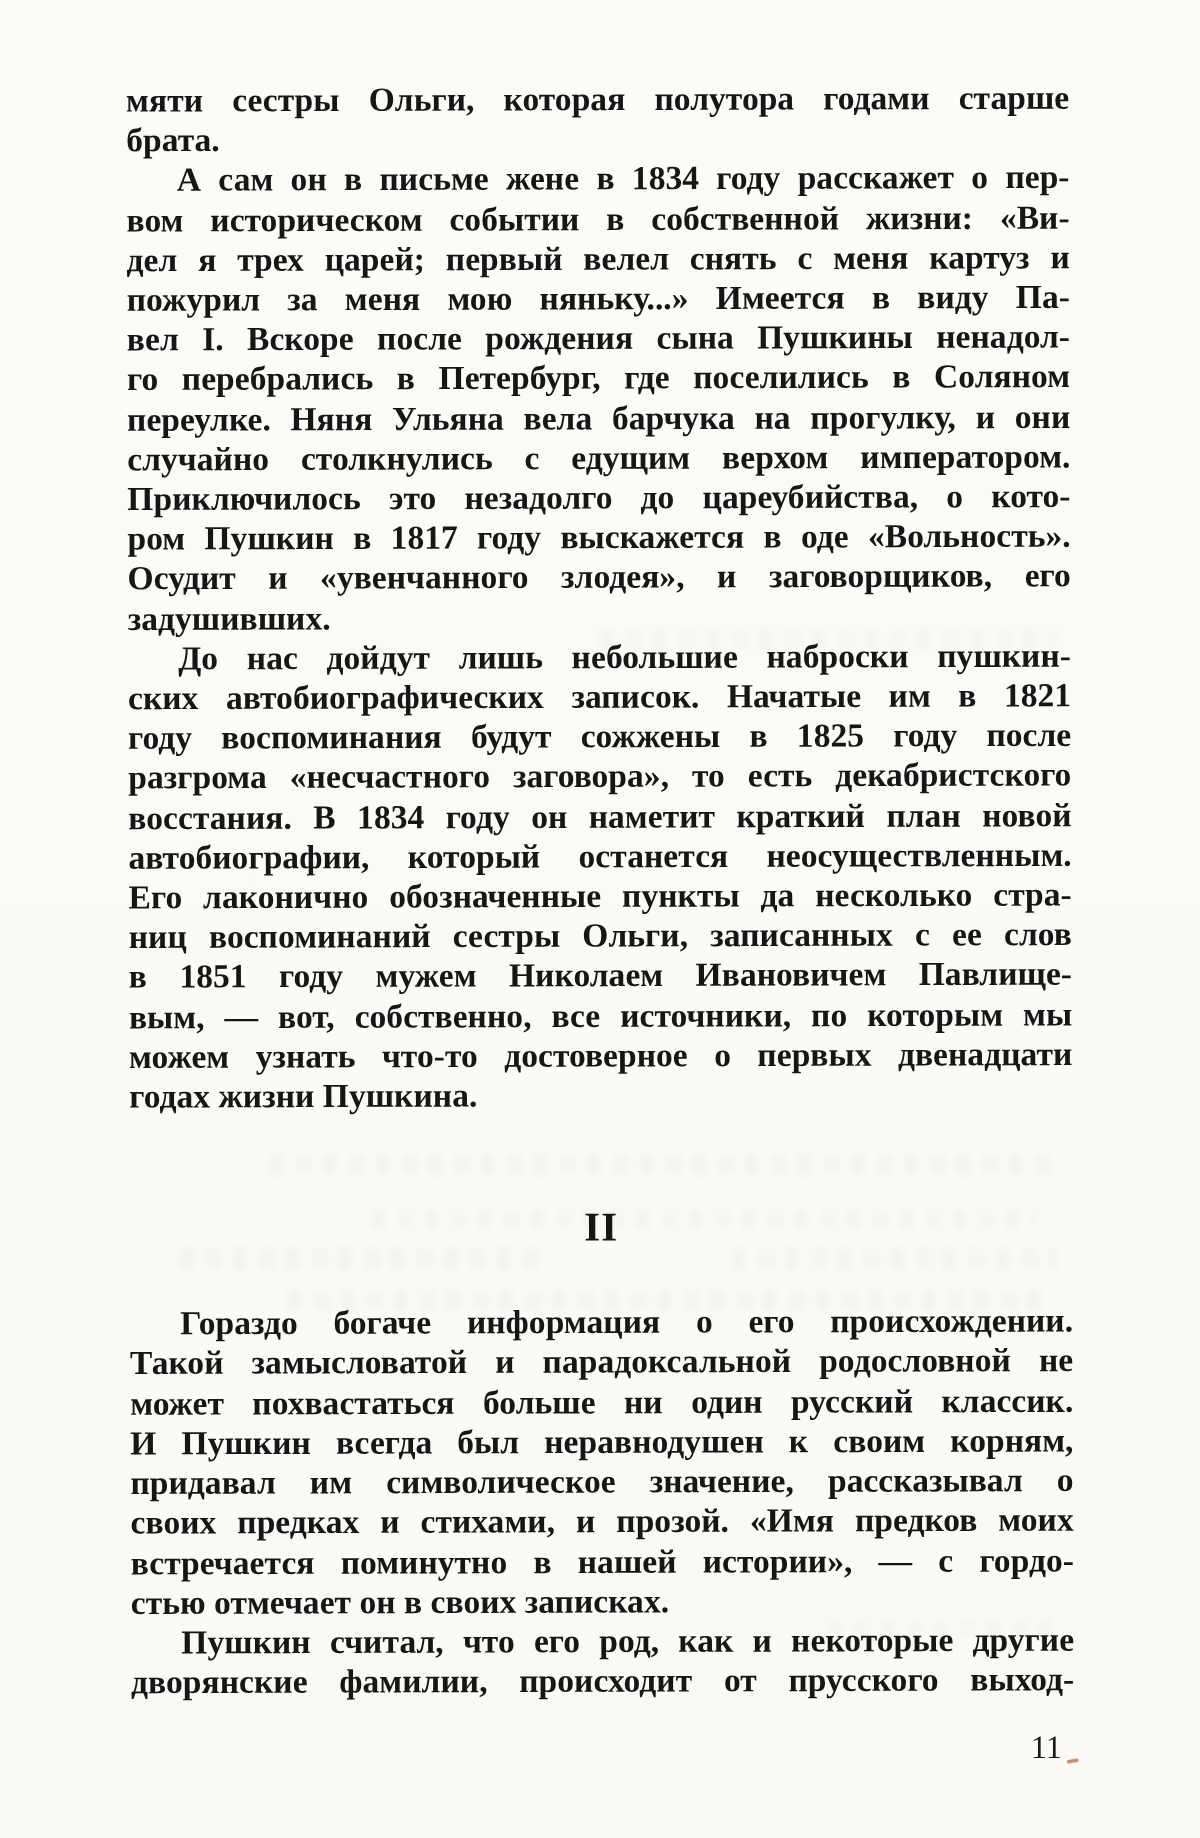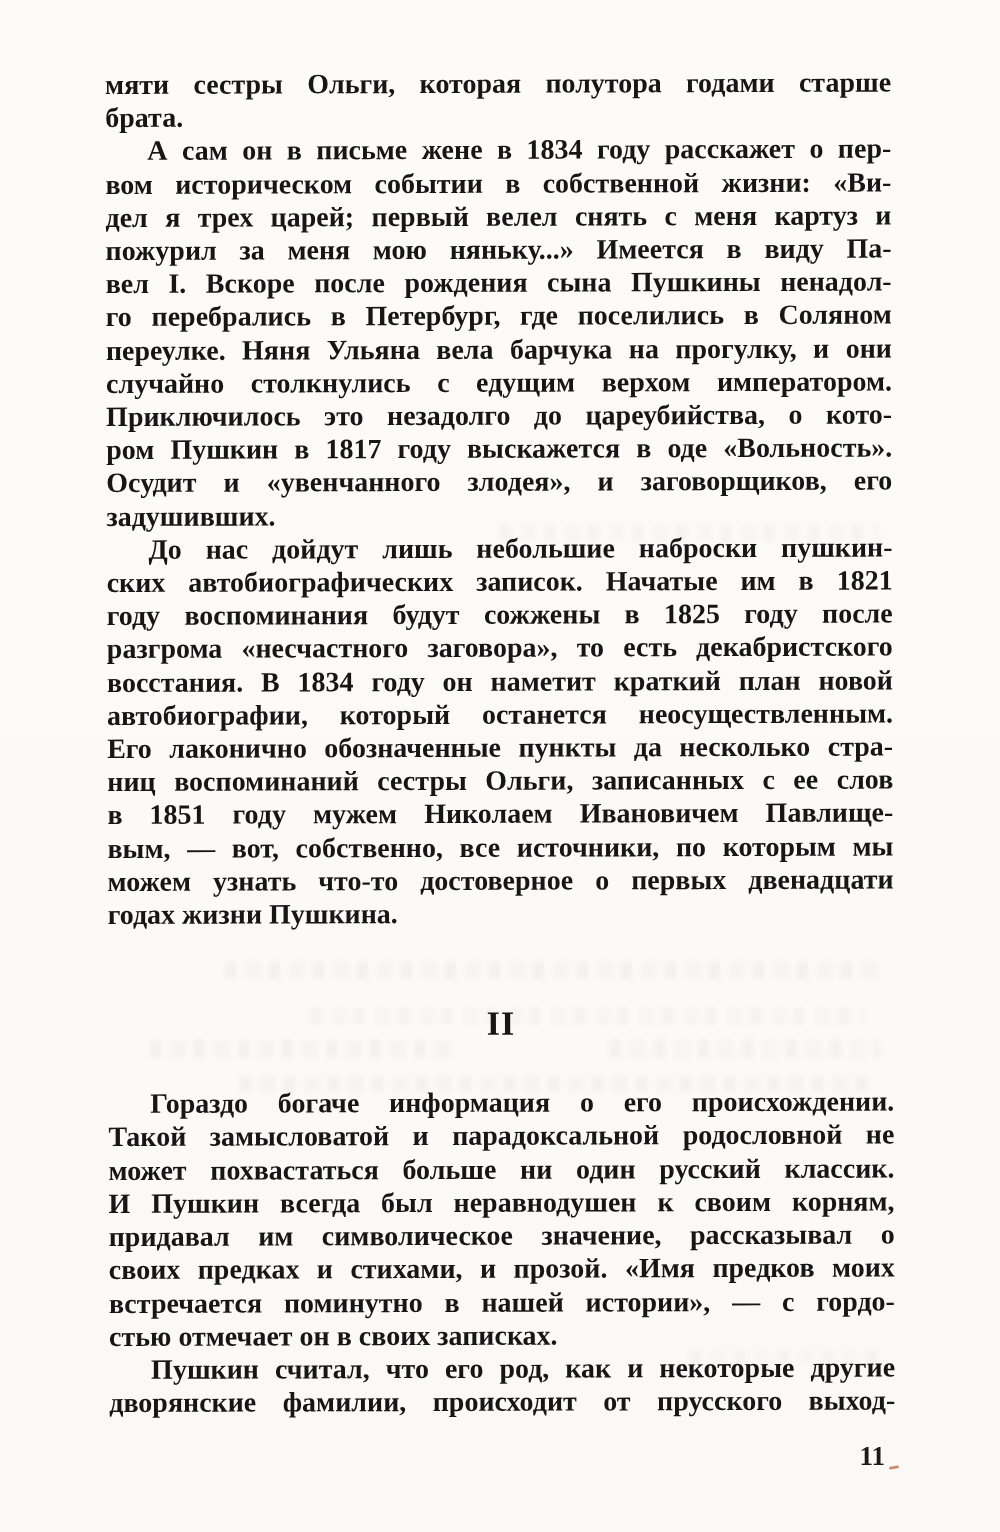--- a/index.html
+++ b/index.html
@@ -47,21 +47,21 @@
     margin: 74px 0 42px 0;
     letter-spacing: 1px;
   }
   .page-number {
     position: absolute;
     top: 1441px;
     left: 105px;
     width: 780px;
     text-align: right;
     font-size: 27px;
-    font-weight: bold;
+    font-weight: normal;
     font-family: "Liberation Serif", "DejaVu Serif", serif;
     color: #1a1a1a;
   }
   
   .artifact {
     position: absolute;
     filter: blur(2.5px);
     opacity: 0.55;
     background: repeating-linear-gradient(
       90deg,

